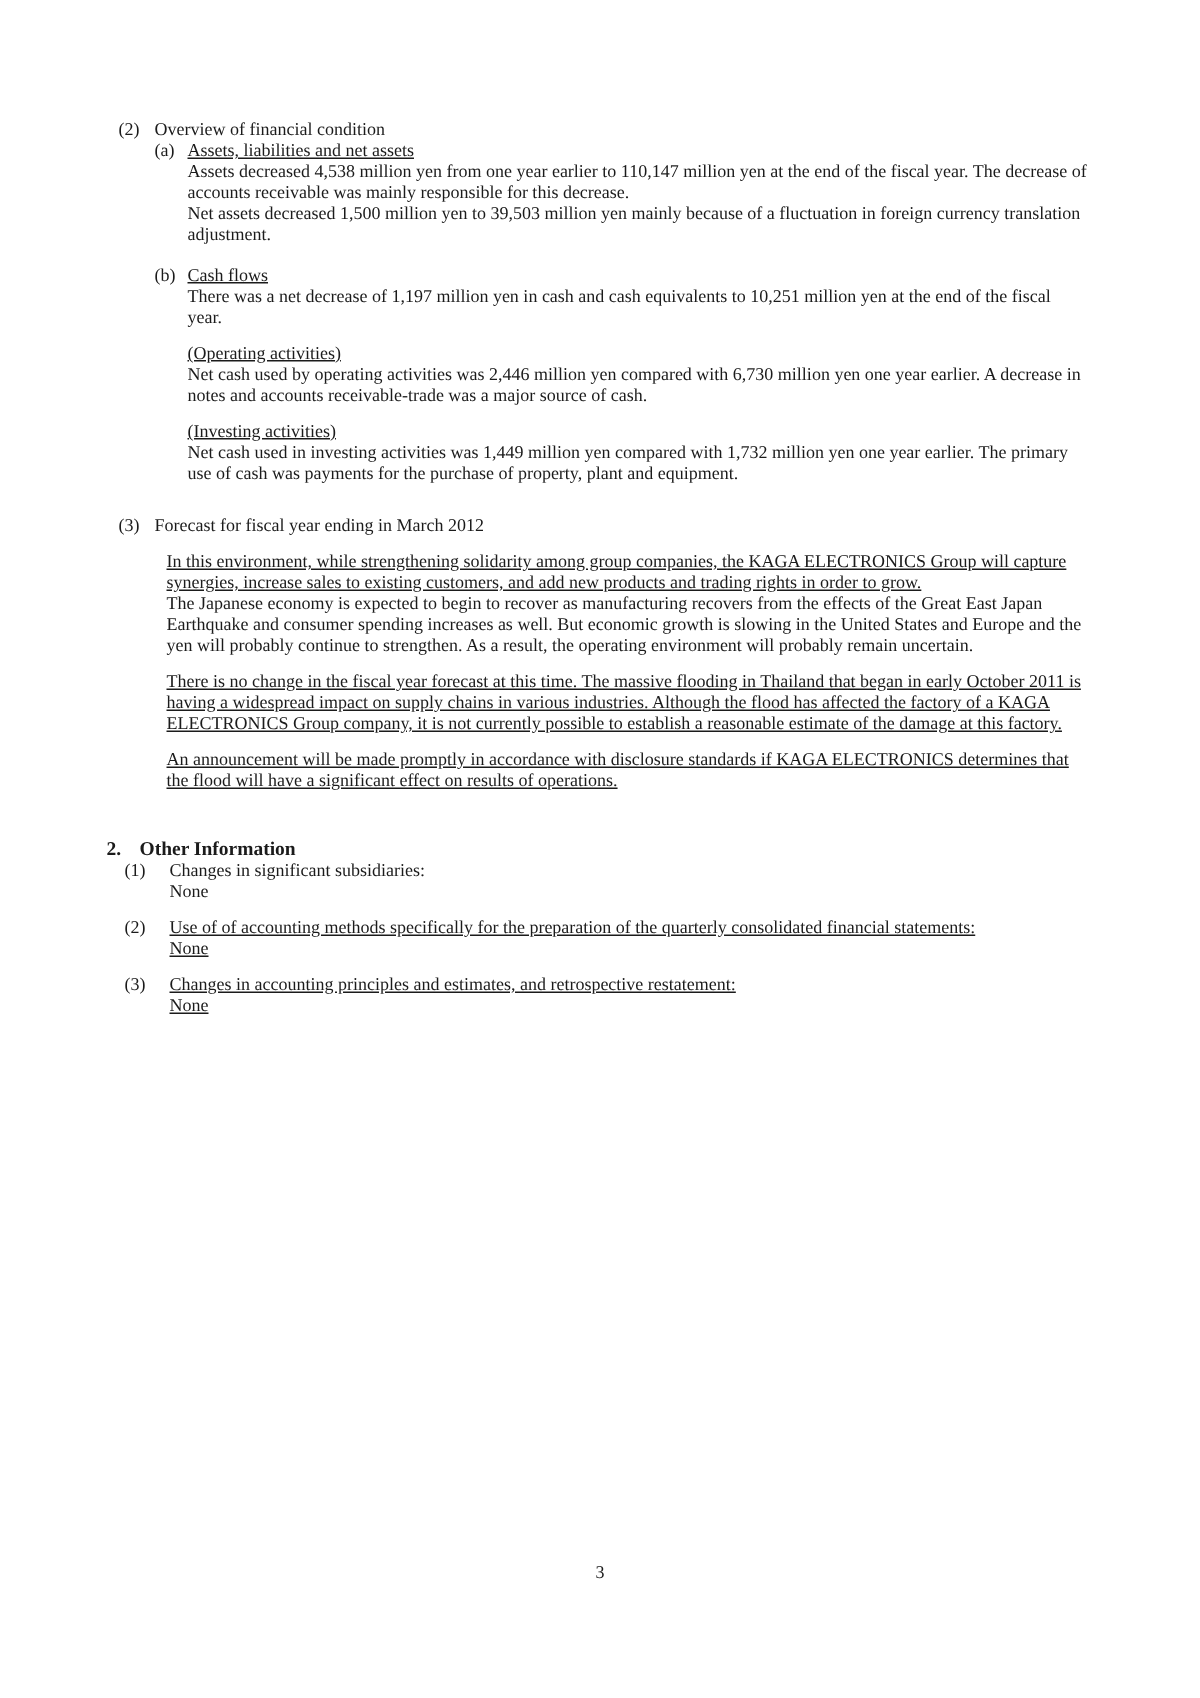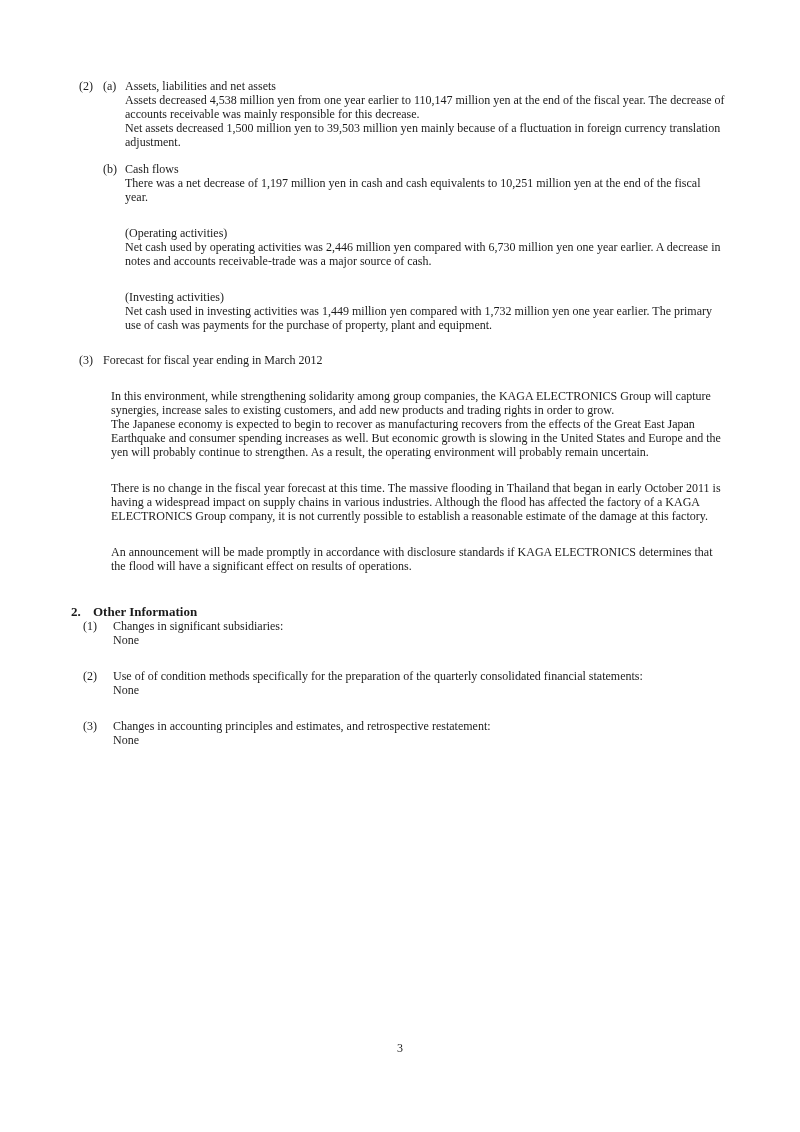--- a/index.html
+++ b/index.html
@@ -18,39 +18,39 @@
 
   .row { position: relative; }
   .mk { position: absolute; top: 0; }
 
   
   .mk-l1 { left: 79px; }
   .tx-l1 { margin-left: 103px; margin-right: 70px; }
 
   
   .mk-l2 { left: 103px; }
-  .tx-l2 { margin-left: 125px; margin-right: 70px; }
+  .tx-l2 { margin-left: 125px; margin-right: 70px; text-decoration: underline; }
 
   
   .para { margin: 0; }
   .ind-l2  { margin-left: 125px; margin-right: 75px; }
   
   .ind-l15 { margin-left: 111px; margin-right: 75px; }
 
   
   .heading-bold { font-weight: bold; font-size: 13px; }
   .mk-num { left: 71px; }
   .tx-num { margin-left: 93px; }
 
   
   .mk-item { left: 83px; }
   .tx-item { margin-left: 113px; margin-right: 75px; }
 
   
-  .gap-sm  { margin-top: 22px; }
+  .gap-sm  { margin-top: 10px; text-decoration: underline; }
   .gap-md  { margin-top: 13px; }
   .gap-lg  { margin-top: 21px; }
   .gap-xxl { margin-top: 32px; }
 
   .page-number {
     position: absolute;
     top: 1041px;
     left: 0;
     width: 100%;
     text-align: center;
@@ -58,20 +58,21 @@
 </style>
 </head>
 <body>
 
 <div class="page">
   <main class="content">
 
     <section>
       <div class="row">
         <span class="mk mk-l1">(2)</span>
+        <div class="tx-l1">Overview of financial condition</div>
       </div>
 
       <div class="row">
         <span class="mk mk-l2">(a)</span>
         <div class="tx-l2">Assets, liabilities and net assets</div>
       </div>
       <p class="para ind-l2">Assets decreased 4,538 million yen from one year earlier to 110,147 million yen at the end of the fiscal year. The decrease of accounts receivable was mainly responsible for this decrease.</p>
       <p class="para ind-l2">Net assets decreased 1,500 million yen to 39,503 million yen mainly because of a fluctuation in foreign currency translation adjustment.</p>
 
       <div class="row gap-md">
@@ -109,21 +110,21 @@
         <span class="mk mk-item">(1)</span>
         <div class="tx-item">
           <div>Changes in significant subsidiaries:</div>
           <div>None</div>
         </div>
       </div>
 
       <div class="row gap-sm">
         <span class="mk mk-item">(2)</span>
         <div class="tx-item">
-          <div>Use of of condition methods specifically for the preparation of the quarterly consolidated financial statements:</div>
+          <div>Use of of accounting methods specifically for the preparation of the quarterly consolidated financial statements:</div>
           <div>None</div>
         </div>
       </div>
 
       <div class="row gap-sm">
         <span class="mk mk-item">(3)</span>
         <div class="tx-item">
           <div>Changes in accounting principles and estimates, and retrospective restatement:</div>
           <div>None</div>
         </div>

